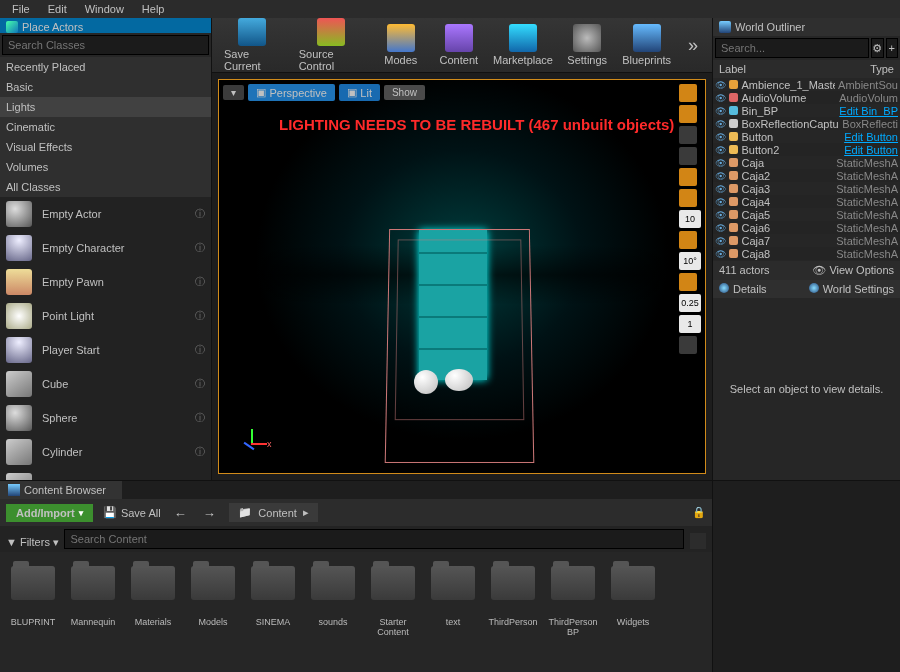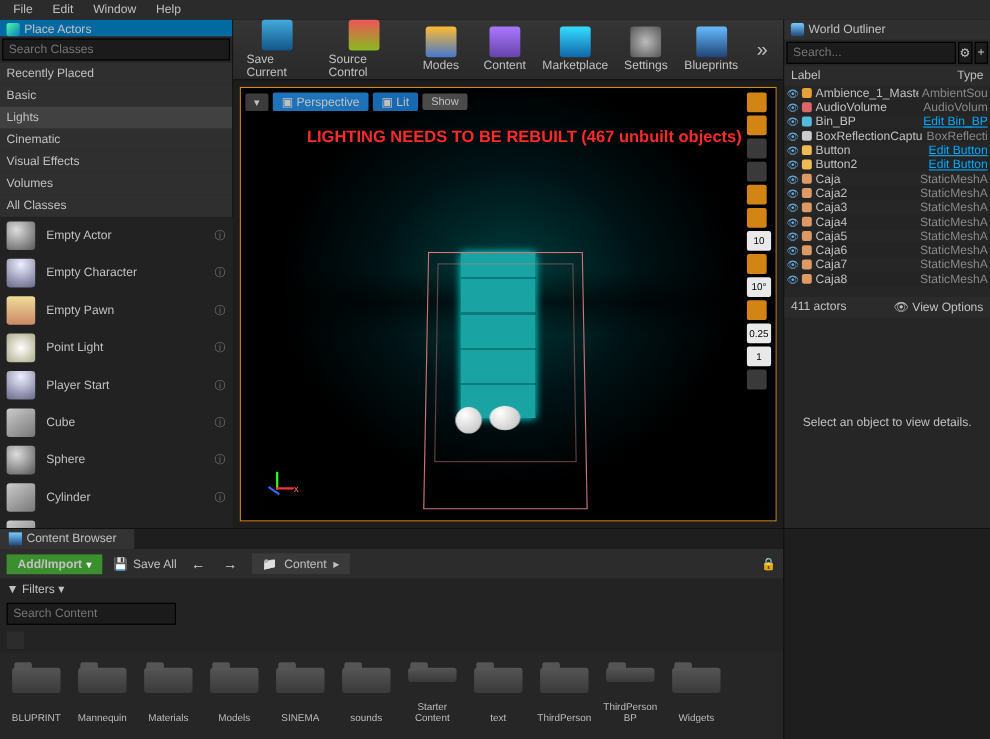--- a/index.html
+++ b/index.html
@@ -99,21 +99,21 @@
 .cb-tab .ico{width:12px;height:12px;background:linear-gradient(#7cf,#247);}
 .cb-tabrow{display:flex;background:#1e1e1e;}
 .cb-bar{ background:#2c2c2c; padding:4px 6px; display:flex;align-items:center;gap:10px;}
 .addbtn{ background:#3c8f2e; color:#fff; padding:3px 10px; font-weight:bold; cursor:pointer;display:flex;align-items:center;gap:4px;}
 .addbtn::after{content:"▾";font-size:9px;}
 .saveall{ display:flex;align-items:center;gap:4px;cursor:pointer;}
 .nav-arrow{cursor:pointer;color:#ccc;font-size:13px;padding:0 3px;}
 .path-chip{ background:#3a3a3a;padding:3px 10px;cursor:pointer;display:flex;align-items:center;gap:6px;}
 .path-chip::before{content:"📁";font-size:11px;filter:grayscale(1);}
 .pin{margin-left:auto;cursor:pointer;}
-.cb-filter{ background:#232323; padding:3px 6px; display:flex;align-items:flex-start;gap:6px;flex-direction:column;}
+.cb-filter{ background:#232323; padding:3px 6px; display:flex;align-items:flex-end;gap:6px;}
 .cb-filter .flt{cursor:pointer;}
 .cb-filter input{ flex:1;background:#1b1b1b;border:1px solid #000;color:#aaa;padding:3px 5px;font-size:11px;}
 .cb-filter .sico{width:16px;height:16px;background:#2c2c2c;cursor:pointer;}
 .cb-grid{ flex:1; display:flex; gap:14px; padding:14px 10px; overflow:auto;}
 .cb-item{ display:flex;flex-direction:column;align-items:center;gap:18px;width:46px;cursor:pointer;}
 .folder-ico{width:44px;height:34px;background:linear-gradient(#555,#3a3a3a);border-radius:3px;position:relative;}
 .folder-ico::before{content:"";position:absolute;top:-5px;left:2px;width:16px;height:7px;background:#555;border-radius:2px 2px 0 0;}
 .cb-item .flabel{font-size:9px;color:#bbb;text-align:center;line-height:1.1;}
 .cb-right{width:188px;background:#1e1e1e;border-left:1px solid #111;}
 </style>
@@ -367,20 +367,24 @@
           <span class="dot d-mesh"></span>
           <span class="lbl">Caja8</span>
           <span class="typ">StaticMeshA</span>
         </div>
         <div class="wo-row"></div>
       </div>
     <div class="wo-foot">
       <span>411 actors</span>
       <span>👁 <span>View Options</span></span>
     </div>
+    <div class="details-sec">
+      <span><span class="ico-d"></span><span>Details</span></span>
+      <span><span class="ico-d"></span><span>World Settings</span></span>
+    </div>
     <div class="details-body">
       <span>Select an object to view details.</span>
     </div>
   </div>
 </div>
 
 <div class="cb">
   <div class="cb-inner">
     <div class="cb-tabrow">
       <div class="cb-tab">

